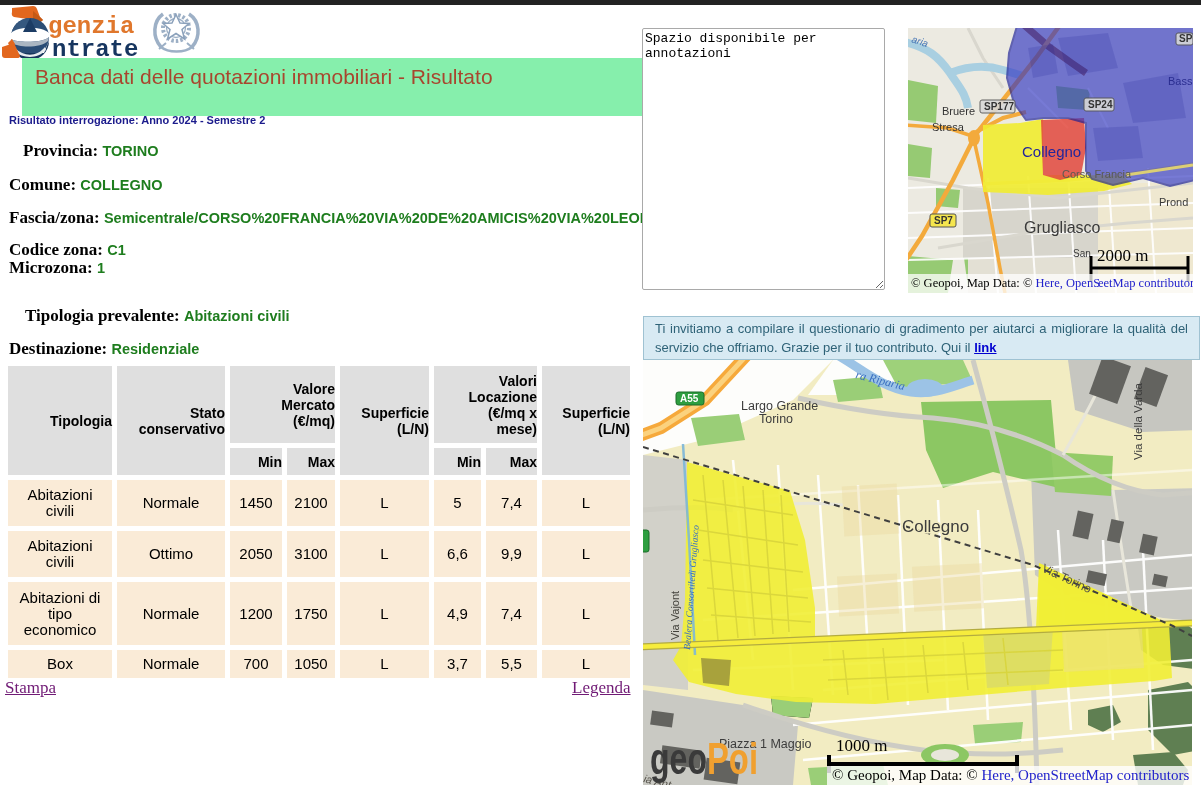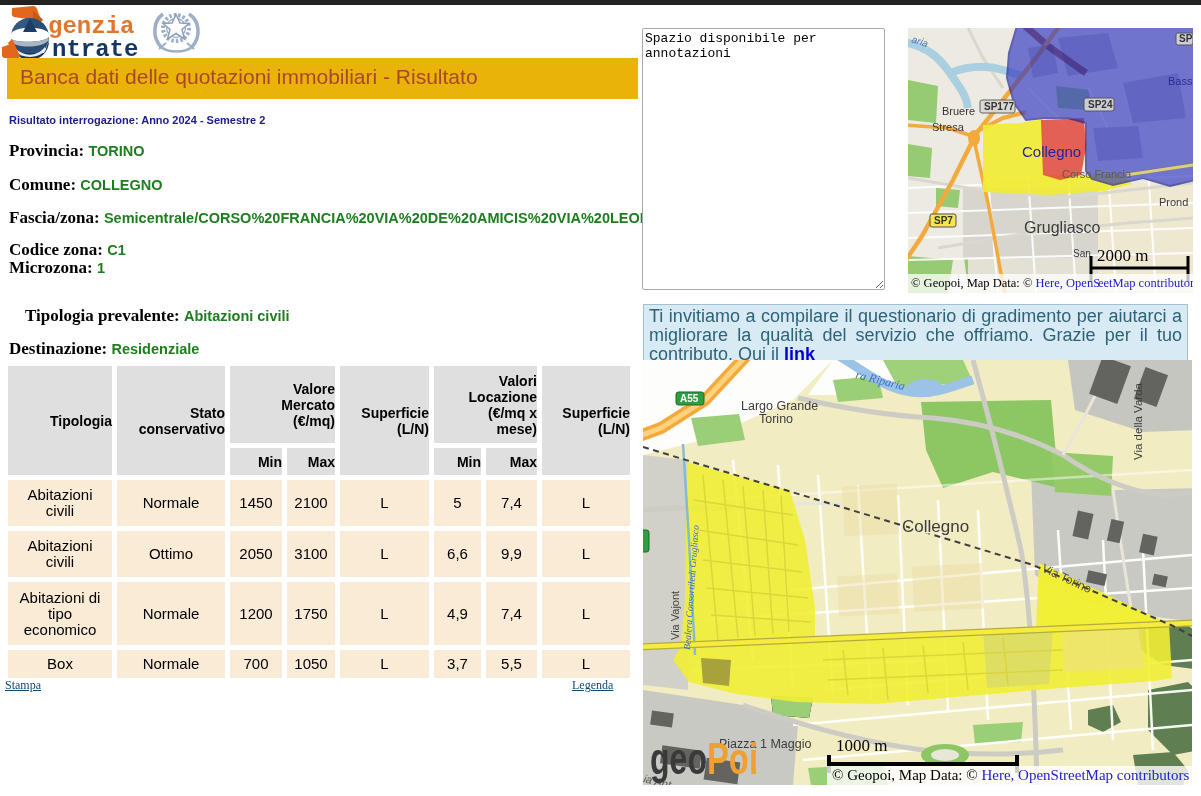--- a/index.html
+++ b/index.html
@@ -1,28 +1,28 @@
 <!DOCTYPE html>
 <html><head>
 <meta charset="utf-8">
 <style>
 html,body{margin:0;padding:0;}
 body{width:1201px;height:796px;position:relative;font-family:"Liberation Sans",sans-serif;background:#fff;overflow:hidden;}
 .topbar{position:absolute;left:0;top:0;width:1201px;height:5px;background:#222;}
-.titlebar{position:absolute;left:7px;top:58px;width:631px;height:41px;background:#eab308;}
+.titlebar{position:absolute;left:22px;top:58px;width:631px;height:58px;background:#86efac;}
 .titlebar span{position:absolute;left:13px;top:7px;font-size:21px;color:#a8462e;}
 .h3{position:absolute;left:9px;top:114px;font-size:11px;font-weight:bold;color:#1b1b8c;}
 .fld{position:absolute;left:9px;font-family:"Liberation Serif",serif;font-size:17px;font-weight:bold;color:#000;white-space:nowrap;}
 .fld b{font-family:"Liberation Sans",sans-serif;font-size:14.5px;color:#1e7d1e;}
 table.q{position:absolute;left:3px;top:361px;border-collapse:separate;border-spacing:5px;font-size:15px;table-layout:fixed;}
 table.q th{background:#dfdfdf;font-weight:bold;text-align:right;padding:4px 0 4px 7px;vertical-align:middle;font-size:14px;box-sizing:border-box;margin-top:28px;}
 table.q td{background:#faebd7;text-align:center;padding:4px 6px;vertical-align:middle;box-sizing:border-box;line-height:16px;}
-.lnk{position:absolute;top:678px;font-family:"Liberation Serif",serif;font-size:12px;color:#0c4a6e;text-decoration:underline;}
+.lnk{position:absolute;top:678px;font-family:"Liberation Serif",serif;font-size:17px;color:#701a75;text-decoration:underline;}
 textarea.sp{position:absolute;left:642px;top:28px;width:237px;height:256px;border:1px solid #a9a9a9;border-radius:2px;font-family:"Liberation Mono",monospace;font-size:13px;padding:2px;resize:both;background:#fff;color:#000;}
-.infobox{position:absolute;left:643px;top:304px;width:533px;background:#d8eaf3;border:1px solid #9fc2d2;padding:2px 5px;font-size:18px;color:#2e6277;text-align:justify;line-height:19px;}
+.infobox{position:absolute;left:643px;top:316px;width:533px;background:#d8eaf3;border:1px solid #9fc2d2;padding:2px 11px;font-size:13px;color:#2e6277;text-align:justify;line-height:19px;}
 .infobox a{color:#0000d0;font-weight:bold;text-decoration:underline;}
 .smallmap{position:absolute;left:908px;top:28px;width:285px;height:265px;overflow:hidden;}
 .bigmap{position:absolute;left:643px;top:360px;width:549px;height:425px;overflow:hidden;}
 </style>
 </head>
 <body>
 <div class="topbar"></div>
 
 <div style="position:absolute;left:0;top:5px;width:210px;height:41px;">
 <svg width="210" height="53" viewBox="0 0 210 53">
@@ -57,21 +57,21 @@
     <circle cx="28" cy="21" r="9.5" stroke-width="1.3"></circle>
     <path d="M11,42 L18,36 M46,42 L39,36" stroke-width="2"></path>
   </g>
   <path d="M28,7.5 L32,16 L41,16.5 L34,22.5 L36.5,32 L28,26.5 L19.5,32 L22,22.5 L15,16.5 L24,16 Z" fill="#fff" stroke="#8ba1bb" stroke-width="1.5"></path>
 </svg>
 </div>
 <div class="titlebar">
     <span>Banca dati delle quotazioni immobiliari - Risultato</span>
   </div>
 <div class="h3">Risultato interrogazione: Anno 2024 - Semestre 2</div>
-<div class="fld" style="top:141px;">Provincia: <b>TORINO</b></div>
+<div class="fld" style="top:141px;margin-left:14px;">Provincia: <b>TORINO</b></div>
 <div class="fld" style="top:175px;">Comune: <b>COLLEGNO</b></div>
 <div class="fld" style="top:208px;">Fascia/zona: <b>Semicentrale/CORSO%20FRANCIA%20VIA%20DE%20AMICIS%20VIA%20LEOPARDI</b></div>
 <div class="fld" style="top:240px;">Codice zona: <b>C1</b></div>
 <div class="fld" style="top:258px;text-align:center;">Microzona: <b>1</b></div>
 <div class="fld" style="top:306px;margin-left:16px;">Tipologia prevalente: <b>Abitazioni civili</b></div>
 <div class="fld" style="top:339px;">Destinazione: <b>Residenziale</b></div>
 
 <table class="q">
 <colgroup>
       <col style="width:104px">

